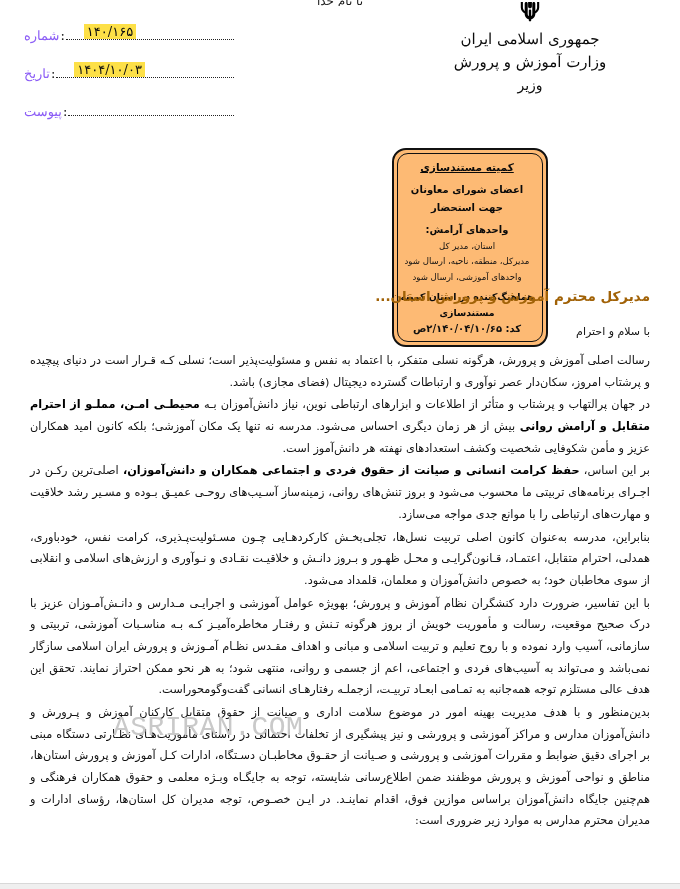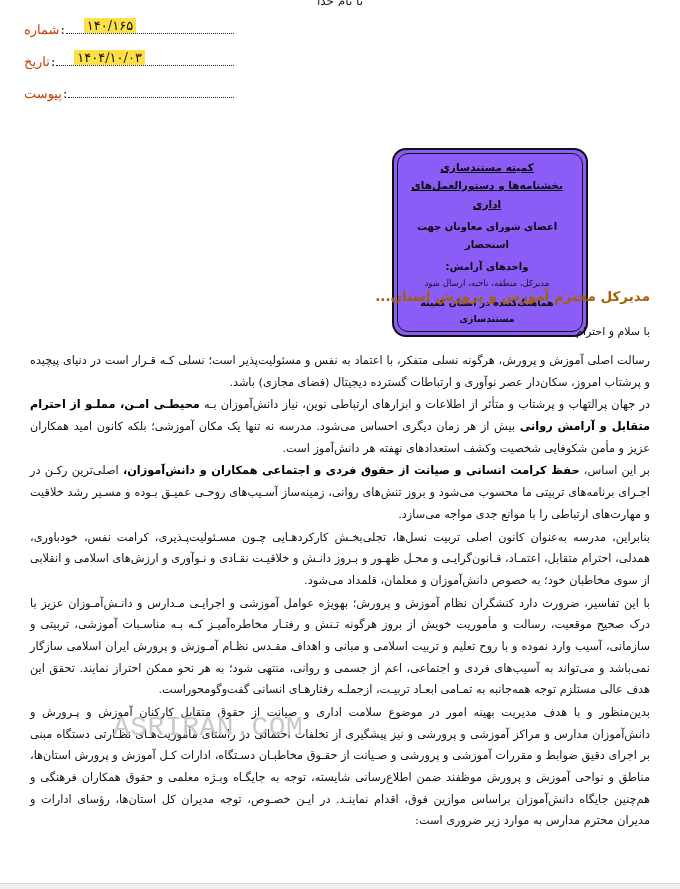--- a/index.html
+++ b/index.html
@@ -79,21 +79,22 @@
     flex-direction: row-reverse;
     align-items: baseline;
     justify-content: flex-start;
     margin-bottom: 17px;
     font-family: "DejaVu Serif", "Liberation Serif", serif;
   }
   .meta-label {
     font-size: 13px;
     white-space: nowrap;
     margin-left: 2px;
-    color: #c2410c;
+    color: #8b5cf6;
+    margin-top: 6px;
   }
   .meta-colon { font-size: 13px; margin: 0 1px; }
   .meta-dots {
     flex: 1;
     border-bottom: 1.5px dotted #222;
     height: 11px;
     position: relative;
     margin-right: 3px;
   }
   .meta-value {
@@ -105,27 +106,27 @@
     padding: 0 3px;
     letter-spacing: 0.3px;
     white-space: nowrap;
   }
 
   
   .stamp {
     position: absolute;
     top: 148px;
     left: 392px;
-    width: 196px;
+    width: 156px;
     border: 2.5px solid #111;
     border-radius: 14px;
     padding: 8px 12px 8px 6px;
     text-align: center;
     box-sizing: border-box;
-    background: #8b5cf6;
+    background: #fdba74;
   }
   .stamp::after {
     content: "";
     position: absolute;
     top: 3px; left: 3px; right: 3px; bottom: 3px;
     border: 1px solid #111;
     border-radius: 11px;
     pointer-events: none;
   }
   .stamp-title {
@@ -218,20 +219,36 @@
     border-top: 1px solid #d8d8d8;
   }
 </style>
 </head>
 <body>
 
 <div class="page">
 
   <div class="top-center">با نام خدا</div>
 
+  <div class="header">
+    <span class="emblem">
+      <svg width="34" height="32" viewBox="0 0 34 32" aria-hidden="true">
+        <g fill="#000">
+          <path d="M17 3 c-1.1 0 -1.9 .9 -1.9 2 l0 9.5 c0 1 .8 1.8 1.9 1.8 s1.9 -.8 1.9 -1.8 l0 -9.5 c0 -1.1 -.8 -2 -1.9 -2 z"></path>
+          <path d="M9.5 7.5 c-1 0 -1.7 .8 -1.7 1.8 l0 6.2 c0 2.6 1.7 4.9 4.2 5.9 l0 -2.4 c-1.3 -.8 -2.1 -2.1 -2.1 -3.6 l0 -6.1 c0 -1 -.6 -1.8 -1.6 -1.8 l1.2 0 z"></path>
+          <path d="M24.5 7.5 c1 0 1.7 .8 1.7 1.8 l0 6.2 c0 2.6 -1.7 4.9 -4.2 5.9 l0 -2.4 c1.3 -.8 2.1 -2.1 2.1 -3.6 l0 -6.1 c0 -1 .6 -1.8 1.6 -1.8 l-1.2 0 z"></path>
+          <path d="M13.2 10 c-.9 0 -1.5 .7 -1.5 1.6 l0 10.4 c0 3 2.3 5.4 5.3 5.4 s5.3 -2.4 5.3 -5.4 l0 -10.4 c0 -.9 -.6 -1.6 -1.5 -1.6 s-1.5 .7 -1.5 1.6 l0 10.3 c0 1.4 -1 2.5 -2.3 2.5 s-2.3 -1.1 -2.3 -2.5 l0 -10.3 c0 -.9 -.6 -1.6 -1.5 -1.6 z"></path>
+          <path d="M17 17.5 c-.7 0 -1.2 .5 -1.2 1.2 l0 9.5 c0 .7 .5 1.2 1.2 1.2 s1.2 -.5 1.2 -1.2 l0 -9.5 c0 -.7 -.5 -1.2 -1.2 -1.2 z"></path>
+        </g>
+      </svg>
+    </span>
+    <div class="org-line l1">جمهوری اسلامی ایران</div>
+    <div class="org-line l2">وزارت آموزش و پرورش</div>
+    <div class="org-line l3">وزیر</div>
+  </div>
 
   <div class="meta">
 
     <div class="meta-row">
       <span class="meta-label">شماره</span>
       <span class="meta-colon">:</span>
       <span class="meta-dots">
         <span class="meta-value">۱۴۰/۱۶۵</span>
       </span>
     </div>
@@ -249,25 +266,27 @@
       <span class="meta-colon">:</span>
       <span class="meta-dots">
         <span class="meta-value"></span>
       </span>
     </div>
 
   </div>
 
   <div class="stamp">
     <div class="stamp-title">کمیته مستندسازی</div>
-    <div class="stamp-title">بخشنامه‌ها و دستورالعمل‌های اداری</div>
     <div class="stamp-sub">اعضای شورای معاونان جهت استحضار</div>
     <div class="stamp-sub">واحدهای آرامش:</div>
+    <div class="stamp-line">استان، مدیر کل</div>
     <div class="stamp-line">مدیرکل، منطقه، ناحیه، ارسال شود</div>
+    <div class="stamp-line">واحدهای آموزشی، ارسال شود</div>
     <div class="stamp-foot">هماهنگ‌کننده در استان کمیته مستندسازی</div>
+    <div class="stamp-code">کد: ۲/۱۴۰/۰۴/۱۰/۶۵ص</div>
   </div>
 
   <div class="addressee">مدیرکل محترم آموزش و پرورش استان...</div>
   <div class="greeting">با سلام و احترام</div>
 
   <div class="body" id="letter-body">
       <p><span>رسالت اصلی آموزش و پرورش، هرگونه نسلی متفکر، با اعتماد به نفس و مسئولیت‌پذیر است؛ نسلی کـه قـرار است در دنیای پیچیده و پرشتاب امروز، سکان‌دار عصر نوآوری و ارتباطات گسترده دیجیتال (فضای مجازی) باشد.</span></p>
       <p><span>در جهان پرالتهاب و پرشتاب و متأثر از اطلاعات و ابزارهای ارتباطی نوین، نیاز دانش‌آموزان بـه </span><b>محیطـی امـن، مملـو از احترام متقابل و آرامش روانی</b><span> بیش از هر زمان دیگری احساس می‌شود. مدرسه نه تنها یک مکان آموزشی؛ بلکه کانون امید همکاران عزیز و مأمن شکوفایی شخصیت وکشف استعدادهای نهفته هر دانش‌آموز است.</span></p>
       <p><span>بر این اساس، </span><b>حفظ کرامت انسانی و صیانت از حقوق فردی و اجتماعی همکاران و دانش‌آموزان،</b><span> اصلی‌ترین رکـن در اجـرای برنامه‌های تربیتی ما محسوب می‌شود و بروز تنش‌های روانی، زمینه‌ساز آسـیب‌های روحـی عمیـق بـوده و مسـیر رشد خلاقیت و مهارت‌های ارتباطی را با موانع جدی مواجه می‌سازد.</span></p>
       <p><span>بنابراین، مدرسه به‌عنوان کانون اصلی تربیت نسل‌ها، تجلی‌بخـش کارکردهـایی چـون مسـئولیت‌پـذیری، کرامت نفس، خودباوری، همدلی، احترام متقابل، اعتمـاد، قـانون‌گرایـی و محـل ظهـور و بـروز دانـش و خلاقیـت نقـادی و نـوآوری و ارزش‌های اسلامی و انقلابی از سوی مخاطبان خود؛ به خصوص دانش‌آموزان و معلمان، قلمداد می‌شود.</span></p>

